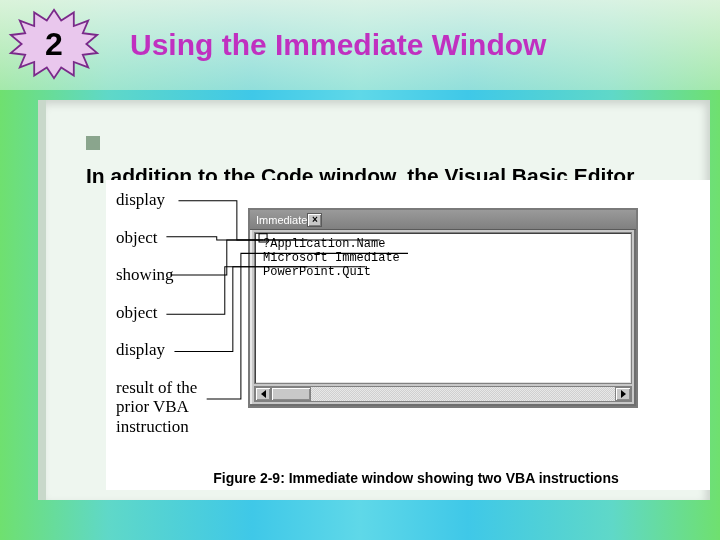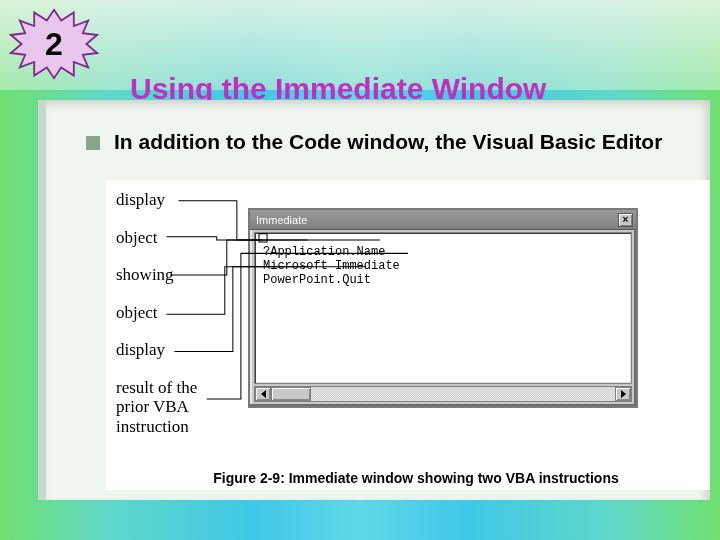--- a/index.html
+++ b/index.html
@@ -28,35 +28,35 @@
     top: 0; left: 0; right: 0;
     height: 90px;
     background: linear-gradient(180deg, rgba(230,245,230,0.9) 0%, rgba(200,238,210,0.6) 100%);
   }
 
   .title {
     position: absolute;
     top: 28px; left: 130px; right: 10px;
     font-size: 30px; font-weight: bold;
     color: #c030c0;
-    margin-top: 44px;
   }
 
   .content-panel {
     position: absolute;
     top: 100px; left: 38px; right: 10px; bottom: 40px;
     background: #eef6ef;
     border-left: 8px solid #c8d8ca;
     box-shadow: -4px 4px 8px rgba(0,0,0,0.15) inset;
     padding: 30px 0 0 40px;
   }
 
   .bullet-row {
     display: flex; align-items: flex-start;
     gap: 14px;
+    flex-direction: column;
   }
   .bullet-square {
     width: 14px; height: 14px; background: #8aa58d;
     margin-top: 6px; flex-shrink: 0;
   }
   .bullet-text {
     font-size: 21px; font-weight: bold; color: #000;
     white-space: nowrap;
   }
 
@@ -82,42 +82,42 @@
     background: #c8c8c8;
     border: 2px solid #7a7a7a;
     box-shadow: inset -2px -2px 0 #6e6e6e, inset 2px 2px 0 #e8e8e8;
   }
   .imm-title {
     height: 20px;
     background: linear-gradient(180deg, #9a9a9a, #808080);
     color: #fff;
     font-family: Tahoma, sans-serif;
     font-size: 11px;
-    display: flex; align-items: center; justify-content: space-between;
+    display: flex; align-items: center; 
     padding: 0 3px 0 6px;
     border-bottom: 1px solid #5a5a5a;
   }
   .imm-close {
     width: 15px; height: 14px;
     background: #c8c8c8;
     border: 1px solid #5a5a5a;
     box-shadow: inset 1px 1px 0 #fff, inset -1px -1px 0 #808080;
     font-family: Arial; font-size: 10px; font-weight: bold; color: #000;
     display: flex; align-items: center; justify-content: center;
     line-height: 1;
   }
   .imm-body {
     position: absolute;
     top: 22px; left: 4px; right: 4px; bottom: 22px;
     background: #fff;
     border: 1px solid #808080;
     box-shadow: inset 1px 1px 0 #404040, inset -1px -1px 0 #e0e0e0;
     font-family: "Courier New", monospace;
     font-size: 12px; color: #000;
-    padding: 12px 8px;
+    padding: 4px 8px;
     overflow: hidden;
   }
   .imm-body .ln { white-space: pre; }
   .imm-hscroll {
     position: absolute;
     left: 4px; right: 4px; bottom: 4px; height: 16px;
     background: #d8d8d8;
     border: 1px solid #808080;
     display: flex; align-items: stretch;
   }

